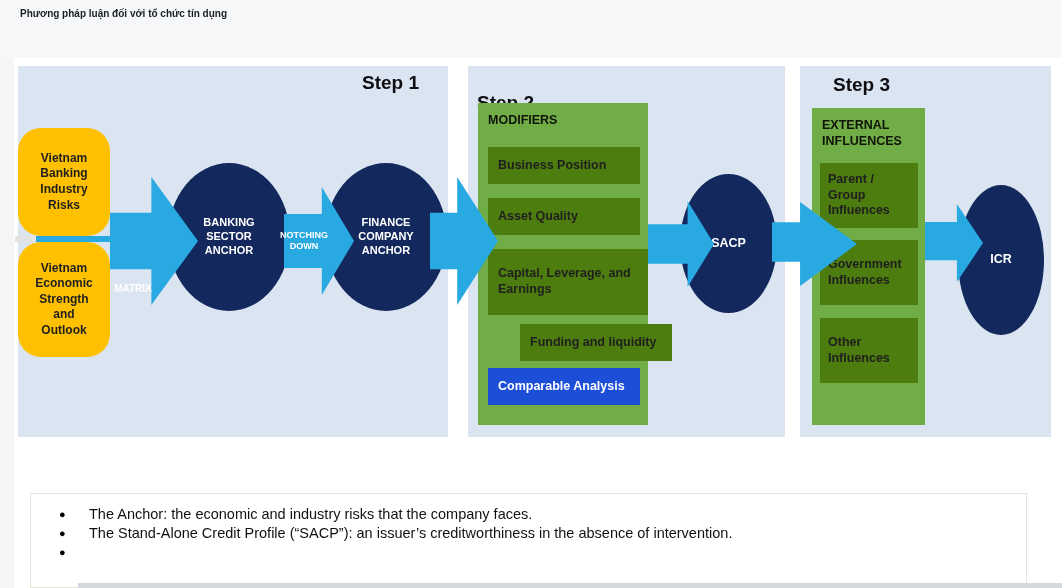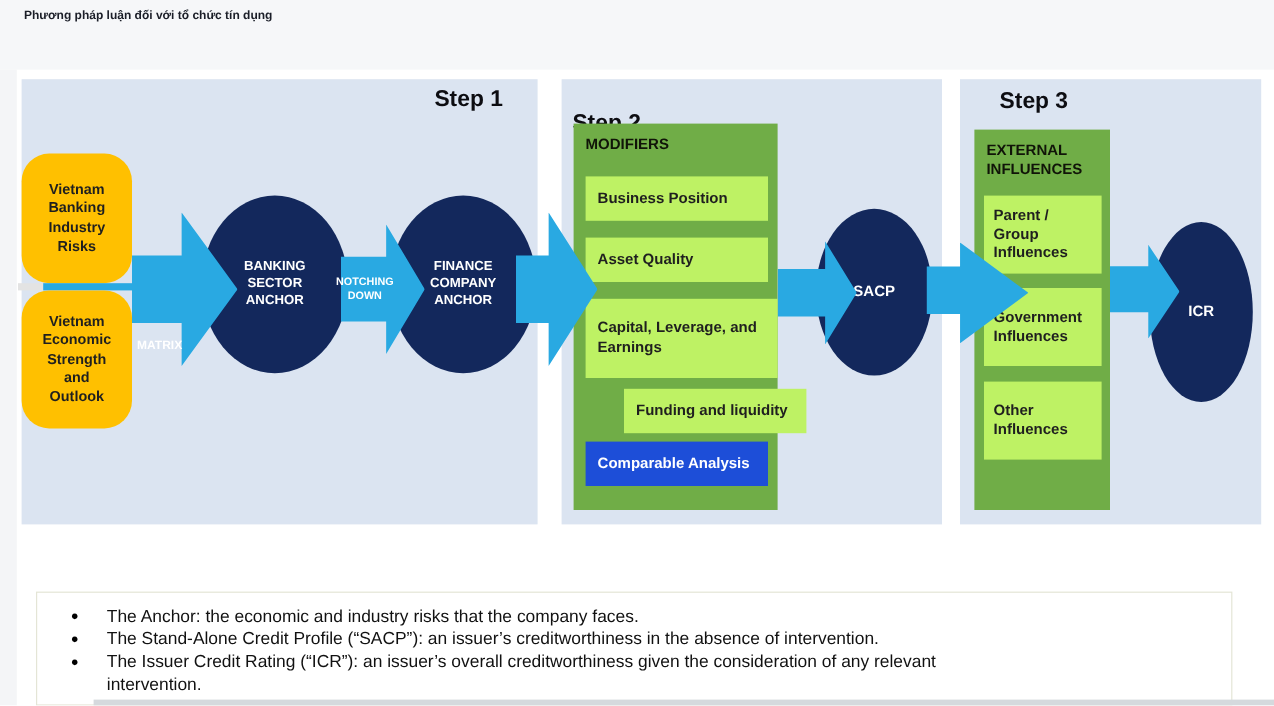--- a/index.html
+++ b/index.html
@@ -76,21 +76,21 @@
   .gbox{position:absolute;background:#70ad47;}
   #modifiers-box{left:478px;top:103px;width:170px;height:322px;}
   #external-box{left:812px;top:108px;width:113px;height:317px;}
   .gbox-header{
     position:absolute;left:10px;top:9px;font-size:12.5px;font-weight:bold;color:#101408;
     white-space:pre-line;line-height:1.3;
   }
 
   
   .item{
-    position:absolute;background:#bef264;color:#1f1f1f;font-weight:bold;font-size:12.5px;
+    position:absolute;background:#4d7c0f;color:#1f1f1f;font-weight:bold;font-size:12.5px;
     display:flex;align-items:center;line-height:1.25;white-space:pre-line;
   }
   .item.pad10{padding-left:10px;width:142px;}
   .item.pad8{padding-left:8px;width:90px;}
   #mod-item-0{left:488px;top:147px;height:37px;}
   #mod-item-1{left:488px;top:198px;height:37px;}
   #mod-item-2{left:488px;top:249px;height:66px;padding-right:8px;}
   #mod-item-3{left:488px;top:324px;height:37px;margin-left:32px;}
   #mod-item-4{left:488px;top:368px;height:37px;background:#1d4ed8;color:#ffffff;}
   #inf-item-0{left:820px;top:163px;height:65px;}
@@ -194,21 +194,19 @@
       <div class="note-row">
         <span class="bullet">●</span>
         <span class="note-text">The Anchor: the economic and industry risks that the company faces.</span>
       </div>
       <div class="note-row">
         <span class="bullet">●</span>
         <span class="note-text">The Stand-Alone Credit Profile (“SACP”): an issuer’s creditworthiness in the absence of intervention.</span>
       </div>
       <div class="note-row">
         <span class="bullet">●</span>
-        <span class="note-text">The Issuer Credit Rating (“ICR”): an issuer’s overall creditworthiness given the consideration of any relevant
-intervention.</span>
       </div>
     </div>
   </div>
 
   <div class="bottom-bar"></div>
 
 </div>
 
 </body></html>

